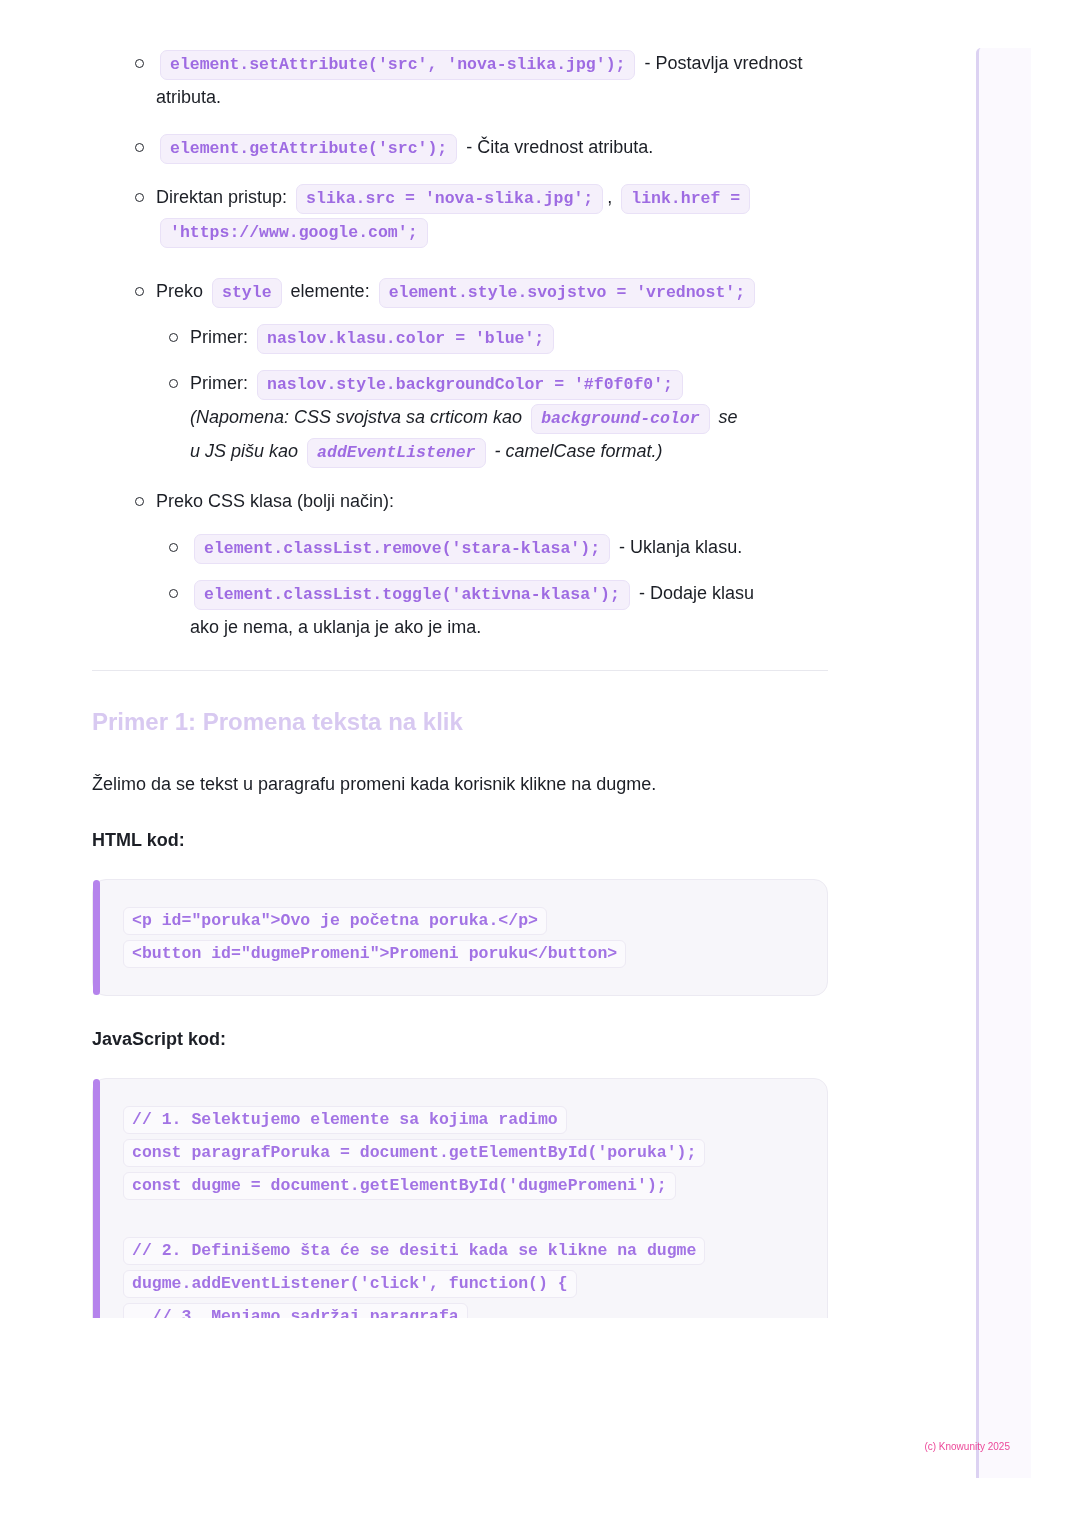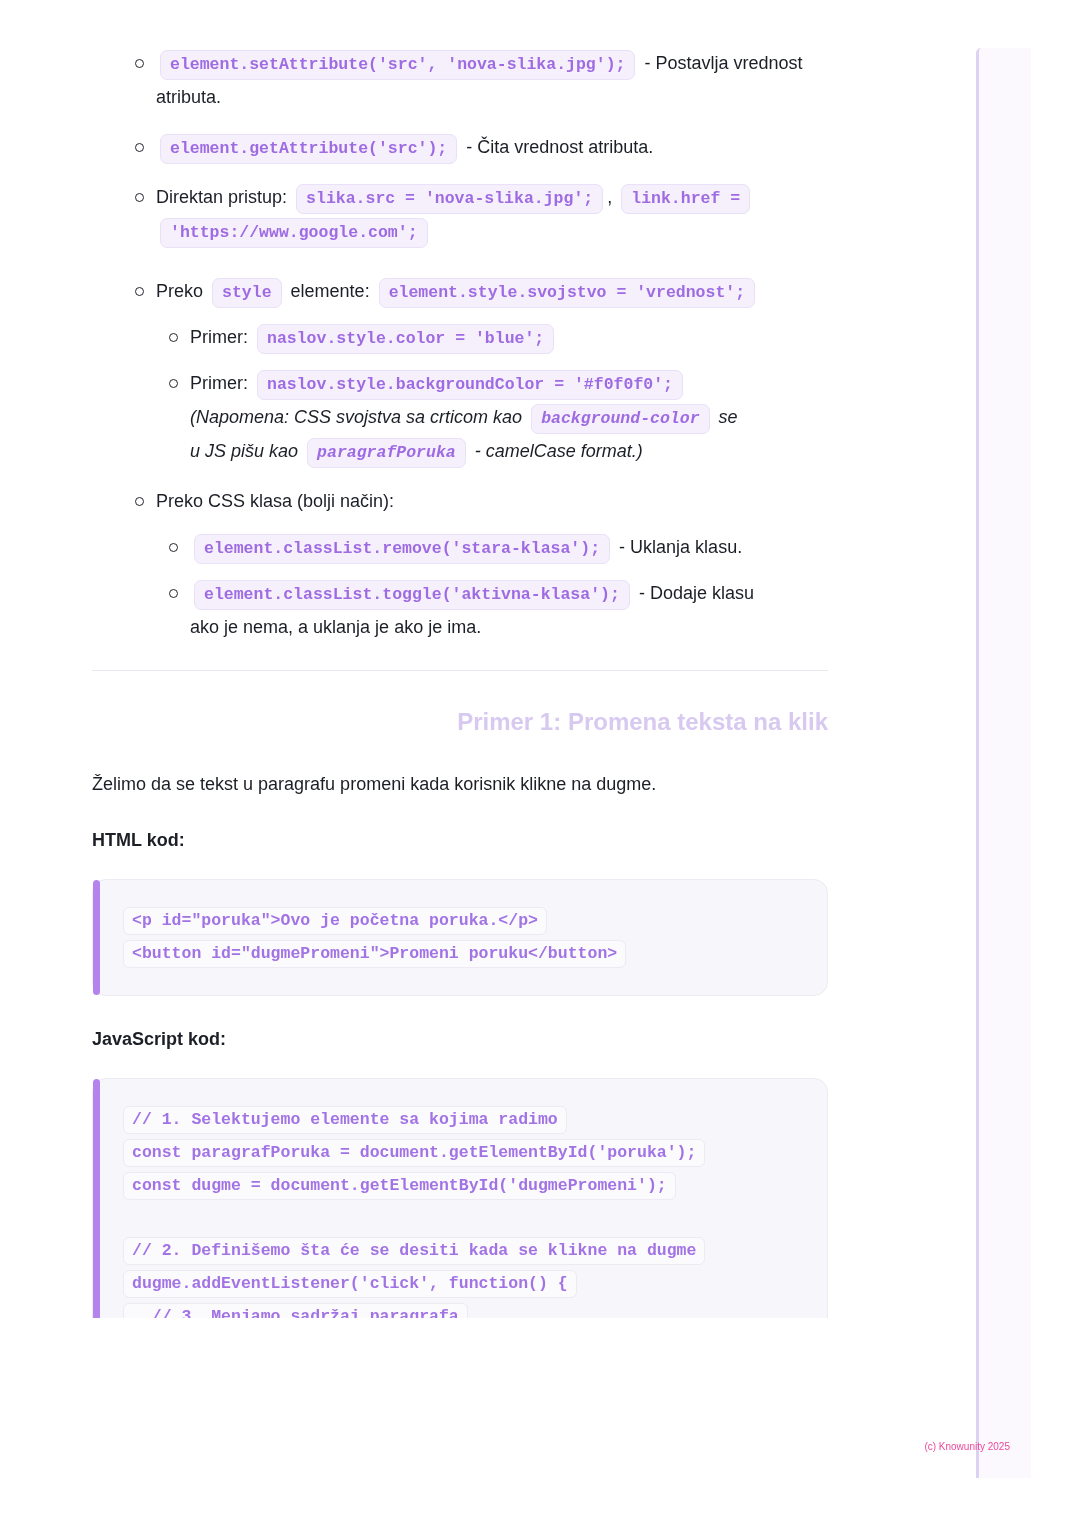--- a/index.html
+++ b/index.html
@@ -87,21 +87,20 @@
     font-weight: 800;
     color: #c5b0e9;
     line-height: 36px;
   }
   .h2 {
     margin-top: 36px;
     font-size: 24px;
     font-weight: 700;
     color: #d8c9f1;
     line-height: 30px;
-    text-align: right;
   }
   .intro { margin-top: 34px; line-height: 26px; }
   .kod-label { margin-top: 30px; font-weight: 700; line-height: 26px; }
 
   
   .code-block {
     position: relative;
     margin-top: 26px;
     background: #f7f6fa;
     border: 1px solid #eceaf2;
@@ -198,31 +197,31 @@
       <li>
         <span class="marker hollow"></span>
         <span>Preko</span>
         <span class="chip">style</span>
         <span>elemente:</span>
         <span class="chip">element.style.svojstvo = 'vrednost';</span>
         <ul class="lvl3-list">
           <li>
             <span class="marker hollow"></span>
             <span>Primer:</span>
-            <span class="chip">naslov.style.color = 'blue';</span>
+            <span class="chip">naslov.klasu.color = 'blue';</span>
           </li>
           <li>
             <span class="marker hollow"></span>
             <span>Primer:</span>
             <span class="chip">naslov.style.backgroundColor = '#f0f0f0';</span>
             <span class="note">(Napomena: CSS svojstva sa crticom kao</span>
             <span class="chip note">background-color</span>
             <span class="note">se</span><br>
             <span class="note">u JS pišu kao</span>
-            <span class="chip note">paragrafPoruka</span>
+            <span class="chip note">addEventListener</span>
             <span class="note">- camelCase format.)</span>
           </li>
         </ul>
       </li>
       <li>
         <span class="marker hollow"></span>
         <span>Preko CSS klasa (bolji način):</span>
         <ul class="lvl3-list">
           <li>
             <span class="marker hollow"></span>

